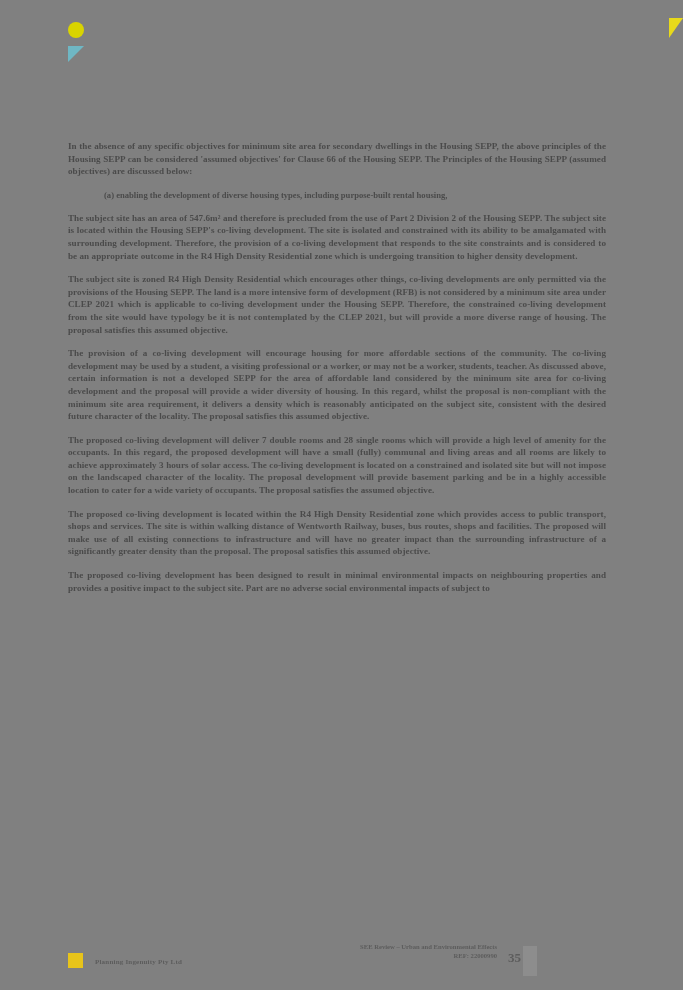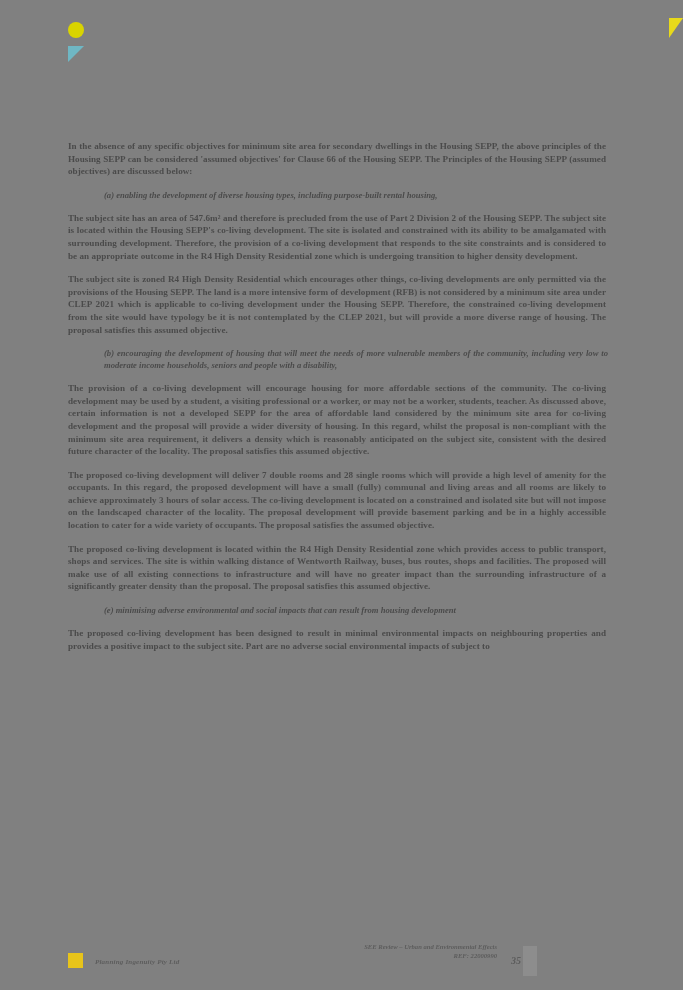--- a/index.html
+++ b/index.html
@@ -57,35 +57,33 @@
     text-align: justify;
     color: #4a4a4a;
     margin: 0 10px 11px 0;
     font-weight: bold;
     letter-spacing: 0.05px;
   }
   .subhead {
     font-size: 8.6px;
     line-height: 12px;
     color: #4a4a4a;
-    font-style: italic;
     font-weight: bold;
     margin: 0 8px 11px 0;
     padding-left: 36px;
     text-align: justify;
   }
 
   
   .footer-bar {
     position: absolute;
     left: 0;
     bottom: 0;
     width: 545px;
     height: 62px;
-    font-style: italic;
   }
   .footer-swatch {
     position: absolute;
     left: 68px;
     bottom: 22px;
     width: 15px;
     height: 15px;
     background: #e8c41a;
   }
   .footer-swatch-right {
@@ -112,42 +110,40 @@
     text-align: right;
     font-size: 6.6px;
     font-weight: bold;
     color: #5c5c5c;
     line-height: 9px;
   }
   .footer-page {
     position: absolute;
     right: 24px;
     bottom: 24px;
-    font-size: 10px;
+    font-size: 13px;
     font-weight: bold;
     color: #5c5c5c;
   }
 </style>
 </head>
 <body>
 
 <div class="logo-dot"></div>
 <div class="logo-tri"></div>
 <div class="corner-tri"></div>
 
 <div class="content">
   <p class="para">In the absence of any specific objectives for minimum site area for secondary dwellings in the Housing SEPP, the above principles of the Housing SEPP can be considered 'assumed objectives' for Clause 66 of the Housing SEPP. The Principles of the Housing SEPP (assumed objectives) are discussed below:</p>
   <p class="subhead">(a)  enabling the development of diverse housing types, including purpose-built rental housing,</p>
   <p class="para">The subject site has an area of 547.6m² and therefore is precluded from the use of Part 2 Division 2 of the Housing SEPP. The subject site is located within the Housing SEPP's co-living development. The site is isolated and constrained with its ability to be amalgamated with surrounding development. Therefore, the provision of a co-living development that responds to the site constraints and is considered to be an appropriate outcome in the R4 High Density Residential zone which is undergoing transition to higher density development.</p>
   <p class="para">The subject site is zoned R4 High Density Residential which encourages other things, co-living developments are only permitted via the provisions of the Housing SEPP. The land is a more intensive form of development (RFB) is not considered by a minimum site area under CLEP 2021 which is applicable to co-living development under the Housing SEPP. Therefore, the constrained co-living development from the site would have typology be it is not contemplated by the CLEP 2021, but will provide a more diverse range of housing. The proposal satisfies this assumed objective.</p>
-  <p class="subhead">(b)  encouraging the development of housing that will meet the needs of more vulnerable members of the community, including very low to moderate income households, seniors and people with a disability,</p>
   <p class="para">The provision of a co-living development will encourage housing for more affordable sections of the community. The co-living development may be used by a student, a visiting professional or a worker, or may not be a worker, students, teacher. As discussed above, certain information is not a developed SEPP for the area of affordable land considered by the minimum site area for co-living development and the proposal will provide a wider diversity of housing. In this regard, whilst the proposal is non-compliant with the minimum site area requirement, it delivers a density which is reasonably anticipated on the subject site, consistent with the desired future character of the locality. The proposal satisfies this assumed objective.</p>
   <p class="para">The proposed co-living development will deliver 7 double rooms and 28 single rooms which will provide a high level of amenity for the occupants. In this regard, the proposed development will have a small (fully) communal and living areas and all rooms are likely to achieve approximately 3 hours of solar access. The co-living development is located on a constrained and isolated site but will not impose on the landscaped character of the locality. The proposal development will provide basement parking and be in a highly accessible location to cater for a wide variety of occupants. The proposal satisfies the assumed objective.</p>
   <p class="para">The proposed co-living development is located within the R4 High Density Residential zone which provides access to public transport, shops and services. The site is within walking distance of Wentworth Railway, buses, bus routes, shops and facilities. The proposed will make use of all existing connections to infrastructure and will have no greater impact than the surrounding infrastructure of a significantly greater density than the proposal. The proposal satisfies this assumed objective.</p>
-  <p class="subhead">(e)  minimising adverse environmental and social impacts that can result from housing development</p>
   <p class="para">The proposed co-living development has been designed to result in minimal environmental impacts on neighbouring properties and provides a positive impact to the subject site. Part are no adverse social environmental impacts of subject to</p>
 </div>
 
 <div class="footer-bar">
   <div class="footer-swatch"></div>
   <div class="footer-swatch-right"></div>
   <div class="footer-left">Planning Ingenuity Pty Ltd</div>
   <div class="footer-right">
     <div>SEE Review – Urban and Environmental Effects</div>
     <div>REF: 22000990</div>

